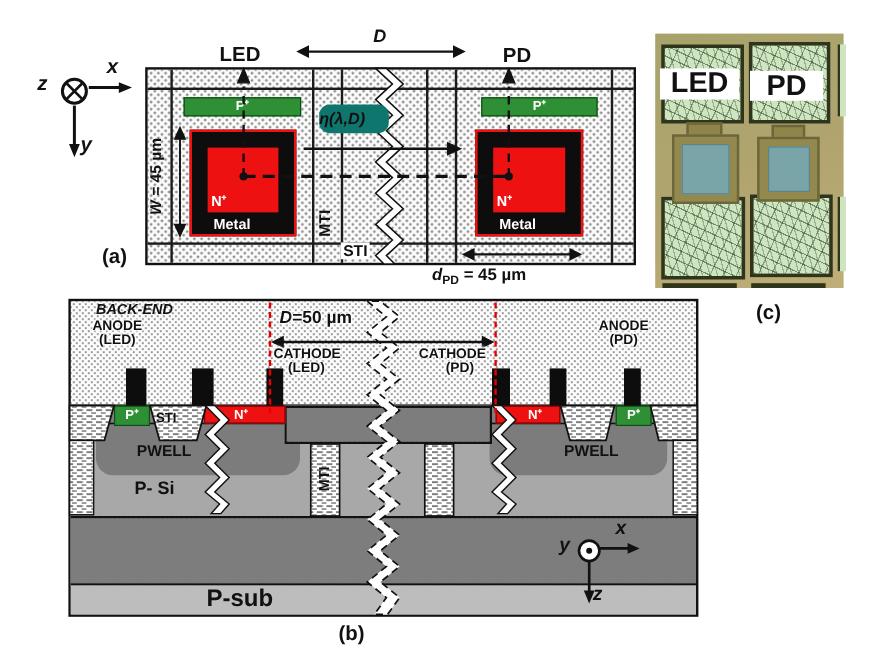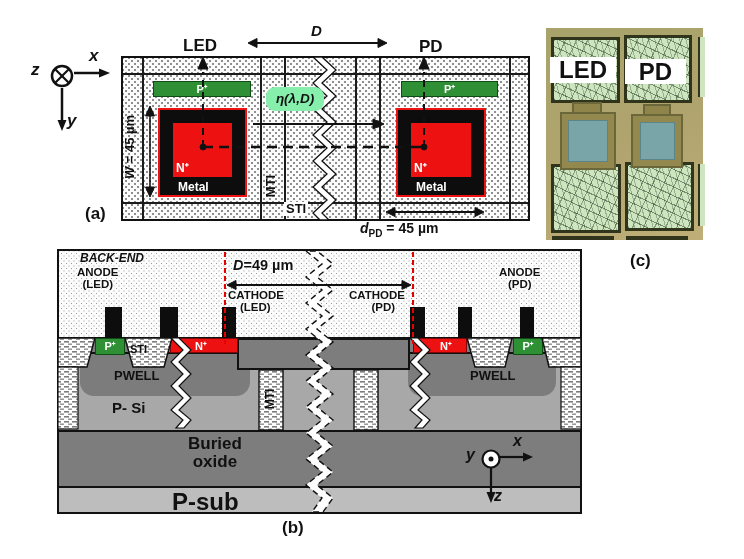--- a/index.html
+++ b/index.html
@@ -218,21 +218,21 @@
       <polygon points="491,503 486.5,492 495.5,492" fill="#111" stroke="none"></polygon>
     </g>
   </svg>
 
   <div class="lbl" style="left:183px;top:37px;font-size:17px;">
     <span>LED</span></div>
   <div class="lbl" style="left:311px;top:23px;font-size:15px;font-style:italic;">
     <span>D</span></div>
   <div class="lbl" style="left:419px;top:38px;font-size:17px;">
     <span>PD</span></div>
-  <div class="lbl" style="left:266px;top:87px;width:58px;height:24px;background:#86efac;border-radius:9px;font-size:13.5px;font-style:italic;text-align:center;line-height:24px;">
+  <div class="lbl" style="left:266px;top:87px;width:58px;height:24px;background:#0f766e;border-radius:9px;font-size:13.5px;font-style:italic;text-align:left;line-height:24px;">
     <span>η(λ,D)</span></div>
   <div class="lbl rot" style="left:86px;top:139px;width:90px;height:16px;font-size:13px;">
     <i>W</i><span> = 45 µm</span></div>
   <div class="lbl rot" style="left:251px;top:179px;width:40px;height:14px;font-size:13px;">
     <span>MTI</span></div>
   <div class="lbl" style="left:284px;top:202px;font-size:13px;background:#fff;padding:0 2px;">
     <span>STI</span></div>
   <div class="lbl" style="left:360px;top:221px;font-size:14px;">
     <i>d</i><sub style="font-size:10px;">PD</sub><span> = 45 µm</span></div>
   <div class="lbl" style="left:85px;top:205px;font-size:17px;">
@@ -246,41 +246,38 @@
 
   <div class="lbl" style="left:64px;top:252px;font-size:12px;font-style:italic;padding-left:16px;">
     <span>BACK-END</span></div>
   <div class="lbl halo" style="left:77px;top:266px;font-size:11.5px;text-align:center;">
     <span>ANODE</span><br>
     <span>(LED)</span></div>
   <div class="lbl halo" style="left:228px;top:289px;font-size:11.5px;">
     <span>CATHODE</span><br>
     <span style="padding-left:12px;">(LED)</span></div>
   <div class="lbl halo" style="left:233px;top:258px;font-size:14.5px;">
-    <i>D</i><span>=49 µm</span></div>
+    <i>D</i><span>=50 µm</span></div>
   <div class="lbl halo" style="left:349px;top:289px;font-size:11.5px;text-align:right;">
     <span>CATHODE</span><br>
     <span style="padding-right:10px;">(PD)</span></div>
   <div class="lbl halo" style="left:499px;top:266px;font-size:11.5px;text-align:center;">
     <span>ANODE</span><br>
     <span>(PD)</span></div>
   <div class="lbl" style="left:130px;top:344px;font-size:11px;">
     <span>STI</span></div>
   <div class="lbl" style="left:114px;top:369px;font-size:13px;">
     <span>PWELL</span></div>
   <div class="lbl" style="left:470px;top:369px;font-size:13px;">
     <span>PWELL</span></div>
   <div class="lbl rot" style="left:251px;top:392px;width:40px;height:14px;font-size:12px;">
     <span>MTI</span></div>
   <div class="lbl" style="left:112px;top:400px;font-size:15px;">
     <span>P- Si</span></div>
-  <div class="lbl" style="left:188px;top:435px;font-size:17px;text-align:center;">
-    <span>Buried</span><br>
-    <span>oxide</span></div>
-  <div class="lbl" style="left:172px;top:489px;font-size:24px;">
+  <div class="lbl" style="left:172px;top:489px;font-size:20px;">
     <span>P-sub</span></div>
   <div class="lbl" style="left:466px;top:447px;font-size:16px;font-style:italic;">
     <span>y</span></div>
   <div class="lbl" style="left:513px;top:433px;font-size:16px;font-style:italic;">
     <span>x</span></div>
   <div class="lbl" style="left:494px;top:488px;font-size:16px;font-style:italic;">
     <span>z</span></div>
   <div class="lbl" style="left:282px;top:519px;font-size:17px;">
     <span>(b)</span></div>
 

